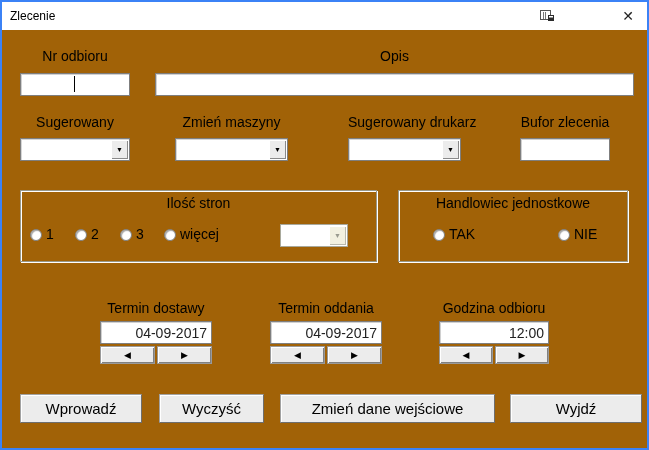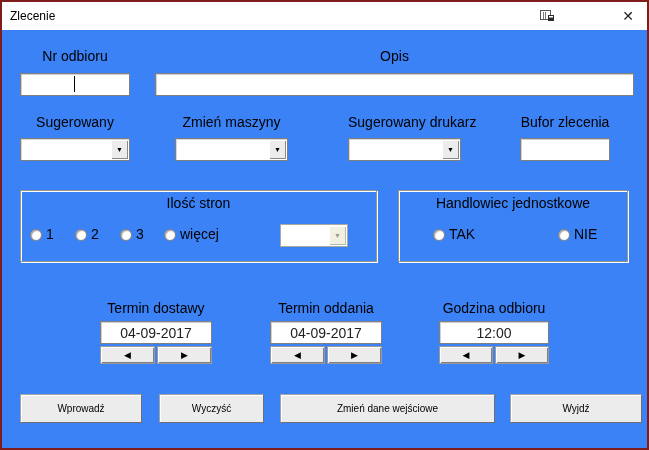--- a/index.html
+++ b/index.html
@@ -4,22 +4,22 @@
 <style>
   * { box-sizing: border-box; margin: 0; padding: 0; }
   body {
     font-family: "Liberation Sans", sans-serif;
     background: #ffffff;
     width: 649px; height: 450px;
   }
   .window {
     position: relative;
     width: 649px; height: 450px;
-    border: 2px solid #7f1d1d;
-    background: #3b82f6;
+    border: 2px solid #3b82f6;
+    background: #a16207;
   }
   .titlebar {
     position: absolute; top: 0; left: 0; right: 0; height: 28px;
     background: #FFFFFF;
     display: flex; align-items: center;
   }
   .titlebar .title {
     font-size: 12px; color: #000; margin-left: 8px;
   }
   .titlebar .form-ico { position: absolute; left: 538px; top: 7px; width: 15px; height: 14px; }
@@ -35,21 +35,21 @@
     text-align: center; white-space: nowrap; line-height: 17px;
   }
   .tb {
     position: absolute; height: 23px;
     background: #fff;
     border: 1px solid #7F7F7F;
     box-shadow: inset 1px 1px 0 rgba(120,120,120,.35);
     font-family: "Liberation Sans", sans-serif;
     font-size: 14px; color: #222; padding: 0 4px; outline: none;
   }
-  .tb.centered { text-align: center; }
+  .tb.centered { text-align: right; }
   .caret { position: absolute; width: 1px; height: 16px; background: #000; }
 
   .combo {
     position: absolute; height: 23px; background: #fff;
     border: 1px solid #7F7F7F;
     box-shadow: inset 1px 1px 0 rgba(120,120,120,.3);
     cursor: default;
   }
   .combo .dd-btn {
     position: absolute; right: 1px; top: 1px; bottom: 1px; width: 17px;
@@ -87,21 +87,21 @@
     display: flex; align-items: center; justify-content: center;
     font-size: 9px; color: #000; cursor: pointer;
   }
   .push-btn {
     position: absolute; height: 29px;
     background: #ECECEC;
     border-top: 1px solid #A2A2A2; border-left: 1px solid #A2A2A2;
     border-right: 1px solid #6E6E6E; border-bottom: 1px solid #6E6E6E;
     box-shadow: inset 1px 1px 0 #ffffff;
     font-family: "Liberation Sans", sans-serif;
-    font-size: 10px; color: #000;
+    font-size: 15px; color: #000;
     display: flex; align-items: center; justify-content: center;
     cursor: pointer; white-space: nowrap;
   }
 </style>
 </head>
 <body>
 
 <div class="window">
 
   <div class="titlebar">

